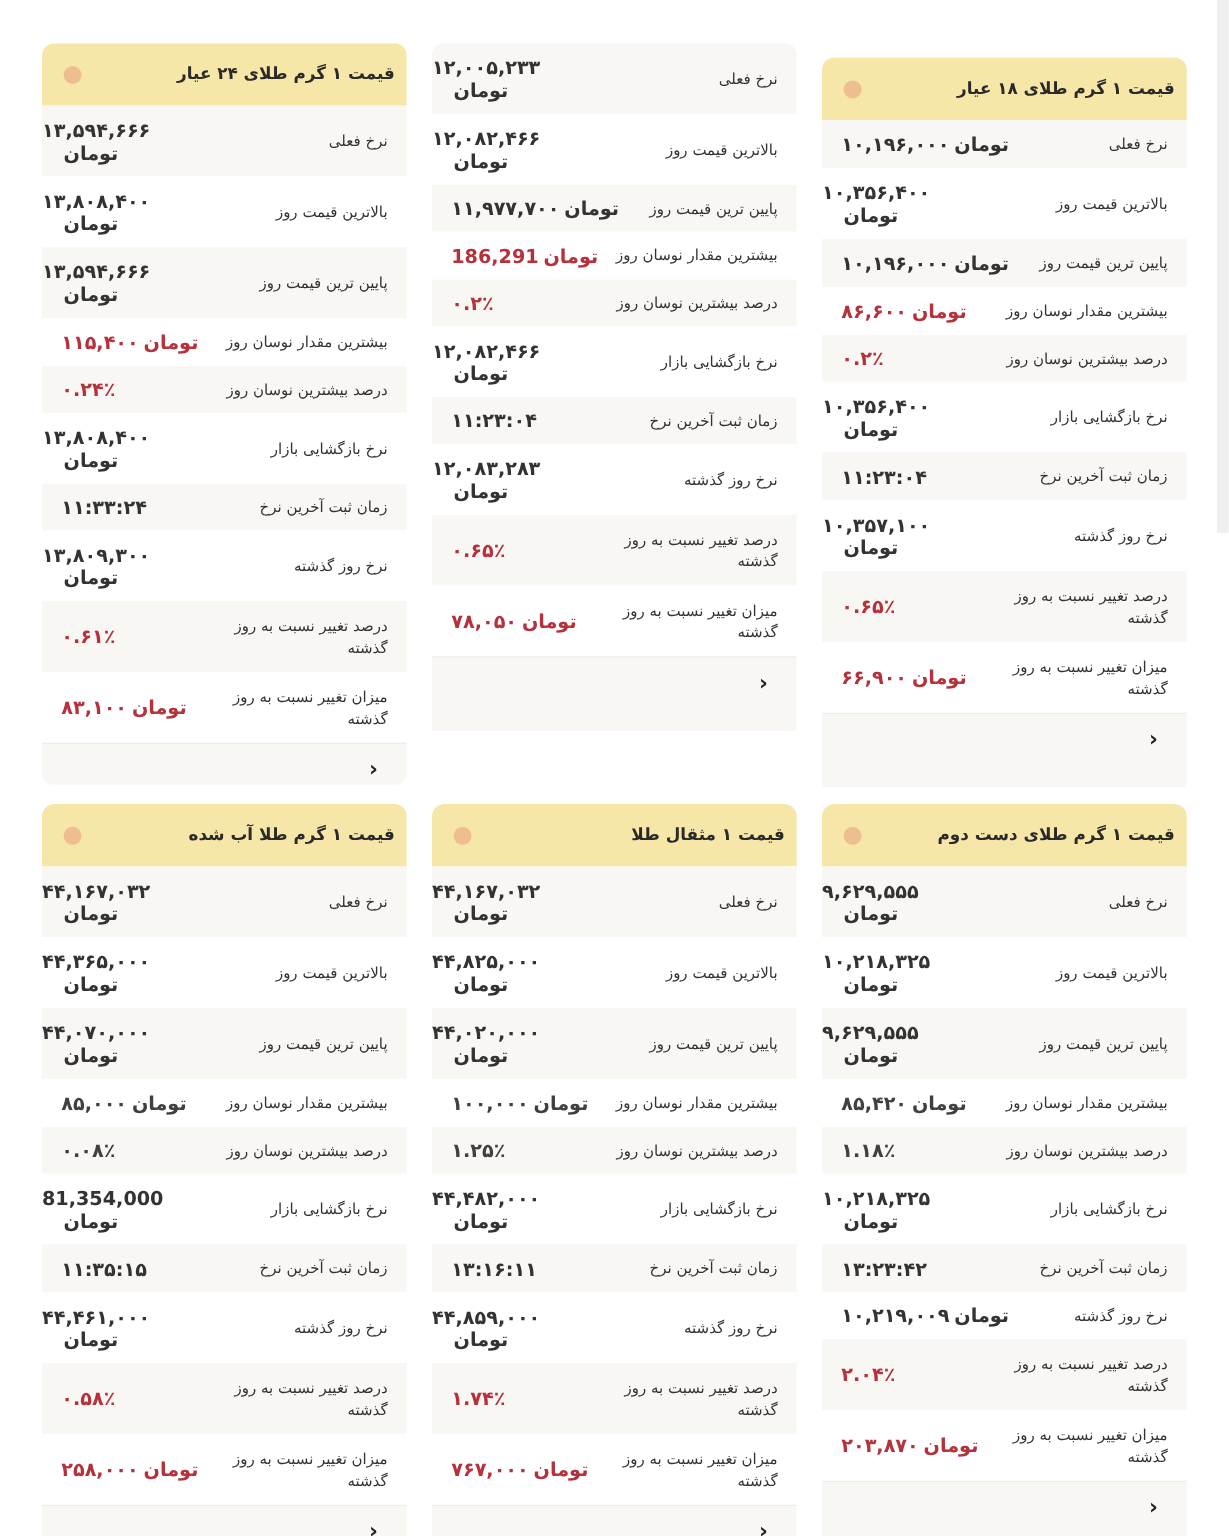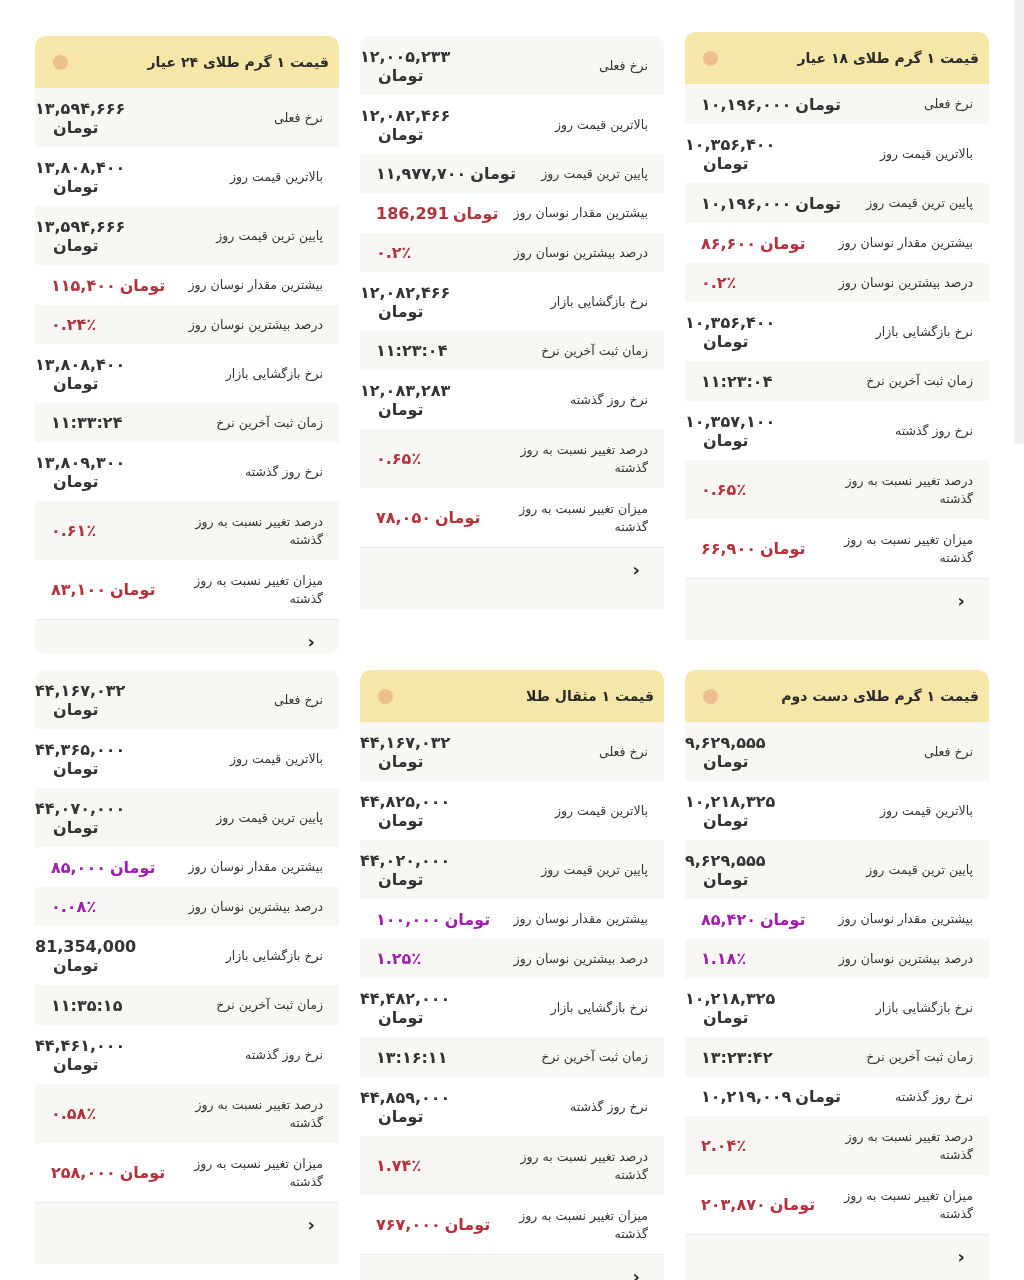--- a/index.html
+++ b/index.html
@@ -24,37 +24,37 @@
   .row:nth-child(odd) { background: #f8f7f4; }
   .row:nth-child(even) { background: #ffffff; }
   .row-label { width: 150px; text-align: right; line-height: 18px; }
   .row-value {
     width: 120px; direction: ltr; text-align: left; font-size: 16px;
     font-weight: bold; line-height: 19px; padding-left: 0;
   }
   .row-value .unit { display: block; padding-left: 18px; font-weight: bold; }
   .row-value.inline .unit { display: inline; padding-left: 4px; }
   .row-value.neg { color: #b5323c; }
-  .row-value.pos { color: #a21caf; }
+  .row-value.pos { color: #404040; }
   .row-value.plain { padding-left: 16px; }
   .card-footer {
     height: 62px; background: #f8f7f4; display: flex; align-items: flex-start;
     padding: 12px 24px 0 0; border-top: 1px solid #ececec;
   }
   .chev { font-size: 18px; font-weight: bold; color: #222; line-height: 20px; }
   .scrollbar-track {
     position: absolute; right: 0; top: 0; width: 10px; height: 444px; background: #efefef;
   }
 </style>
 </head>
 <body>
 
 <div class="grid">
 
-  <div class="card" style="left:685px; top:32px; height:618px;">
+  <div class="card" style="left:685px; top:48px; height:618px;">
     <div class="card-header">
       <span class="card-title">قیمت ۱ گرم طلای ۱۸ عیار</span>
       <span class="dot"></span>
     </div>
     <div class="rows">
       <div class="row" style="height:40px;">
         <span class="row-label">نرخ فعلی</span>
         <span class="row-value inline plain"><span>۱۰,۱۹۶,۰۰۰</span><span class="unit">تومان</span></span>
       </div>
       <div class="row" style="height:59px;">
@@ -297,20 +297,24 @@
         <span class="row-label">میزان تغییر نسبت به روز گذشته</span>
         <span class="row-value inline plain neg"><span>۷۶۷,۰۰۰</span><span class="unit">تومان</span></span>
       </div>
     </div>
     <div class="card-footer">
       <span class="chev">‹</span>
     </div>
   </div>
 
   <div class="card" style="left:35px; top:670px; height:620px;">
+    <div class="card-header">
+      <span class="card-title">قیمت ۱ گرم طلا آب شده</span>
+      <span class="dot"></span>
+    </div>
     <div class="rows">
       <div class="row" style="height:59px;">
         <span class="row-label">نرخ فعلی</span>
         <span class="row-value"><span>۴۴,۱۶۷,۰۳۲</span><span class="unit">تومان</span></span>
       </div>
       <div class="row" style="height:59px;">
         <span class="row-label">بالاترین قیمت روز</span>
         <span class="row-value"><span>۴۴,۳۶۵,۰۰۰</span><span class="unit">تومان</span></span>
       </div>
       <div class="row" style="height:59px;">

